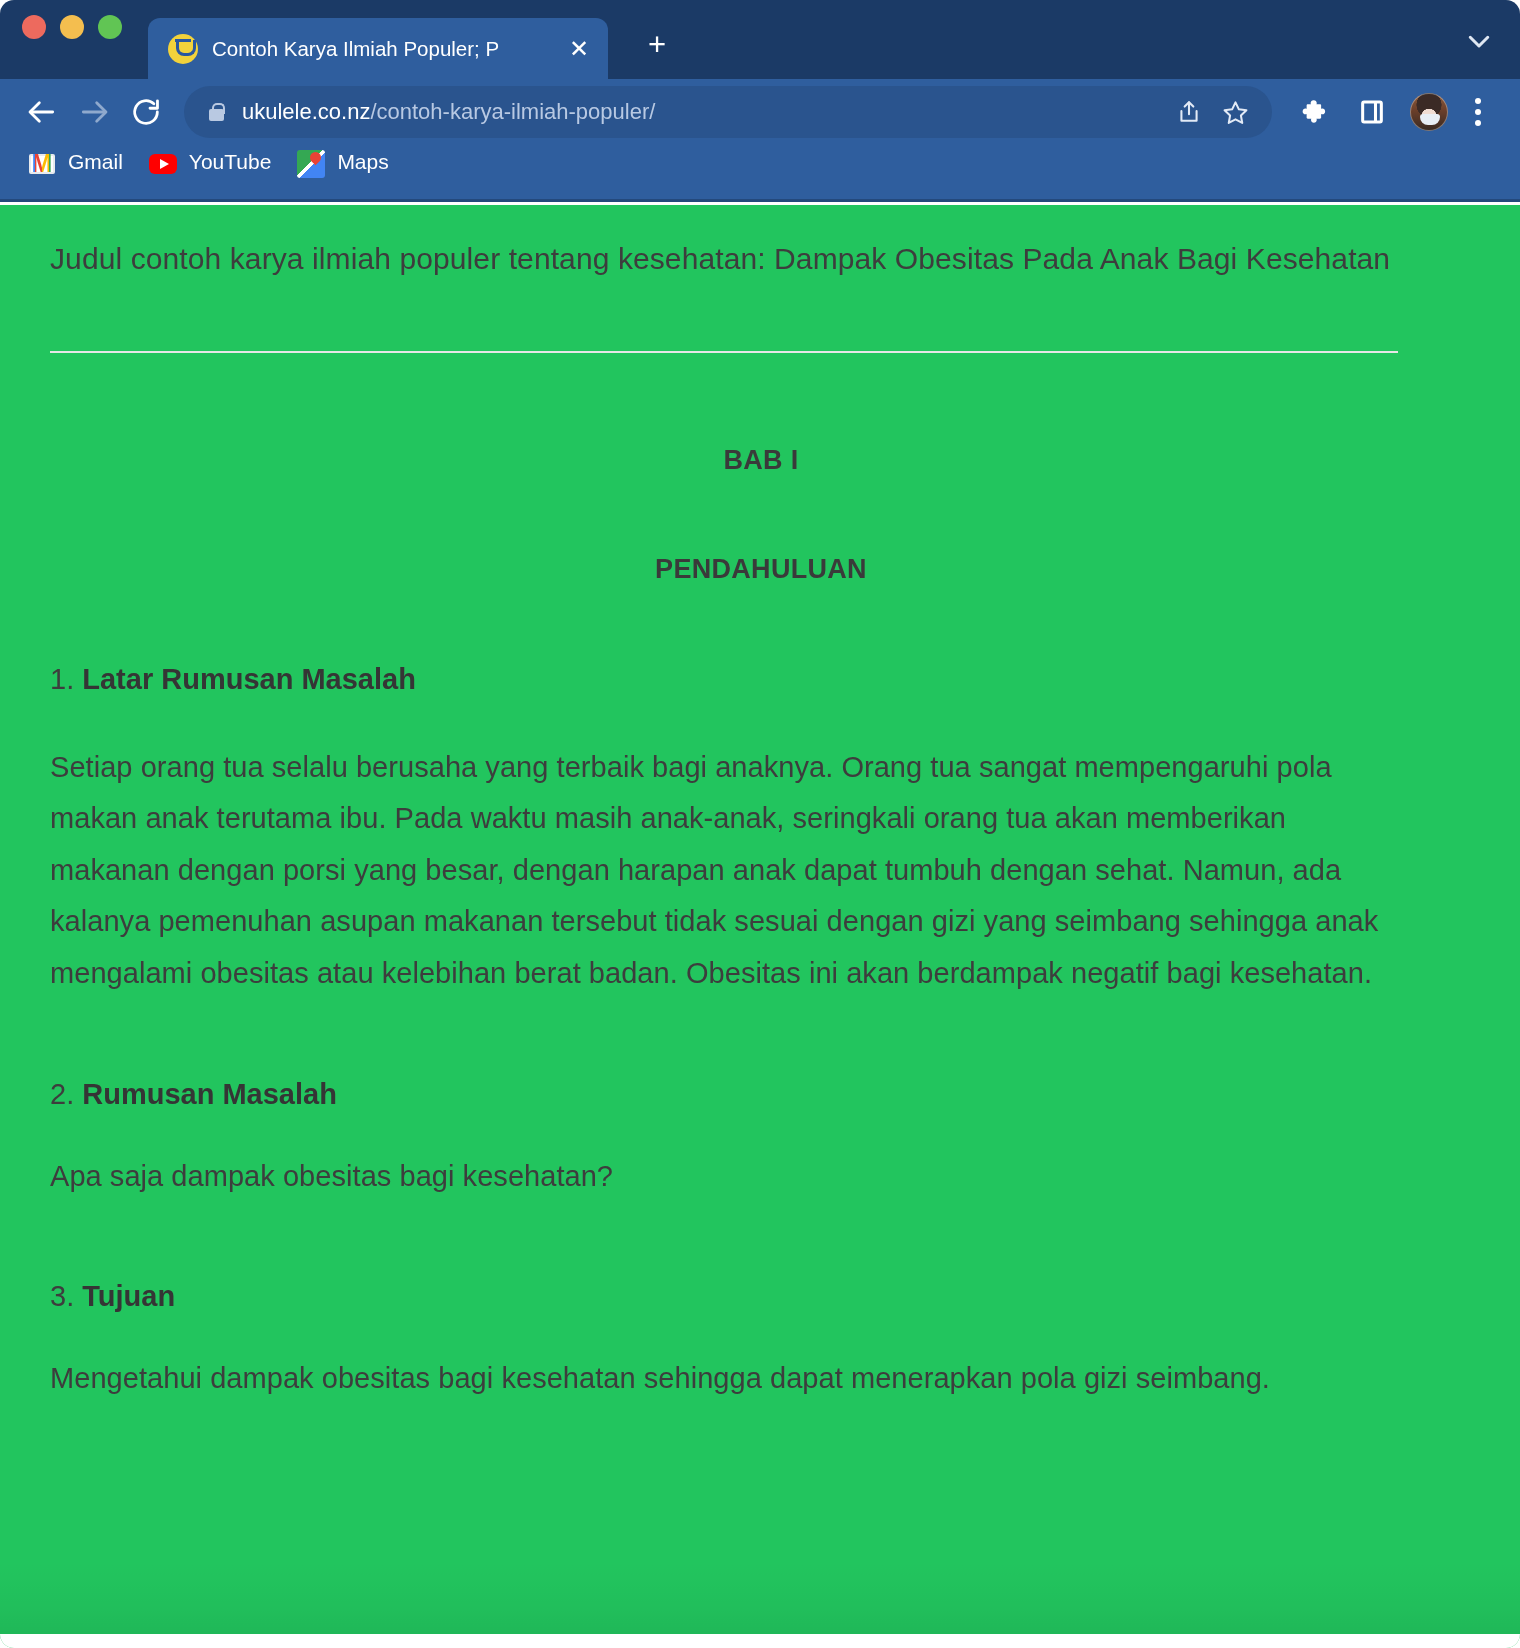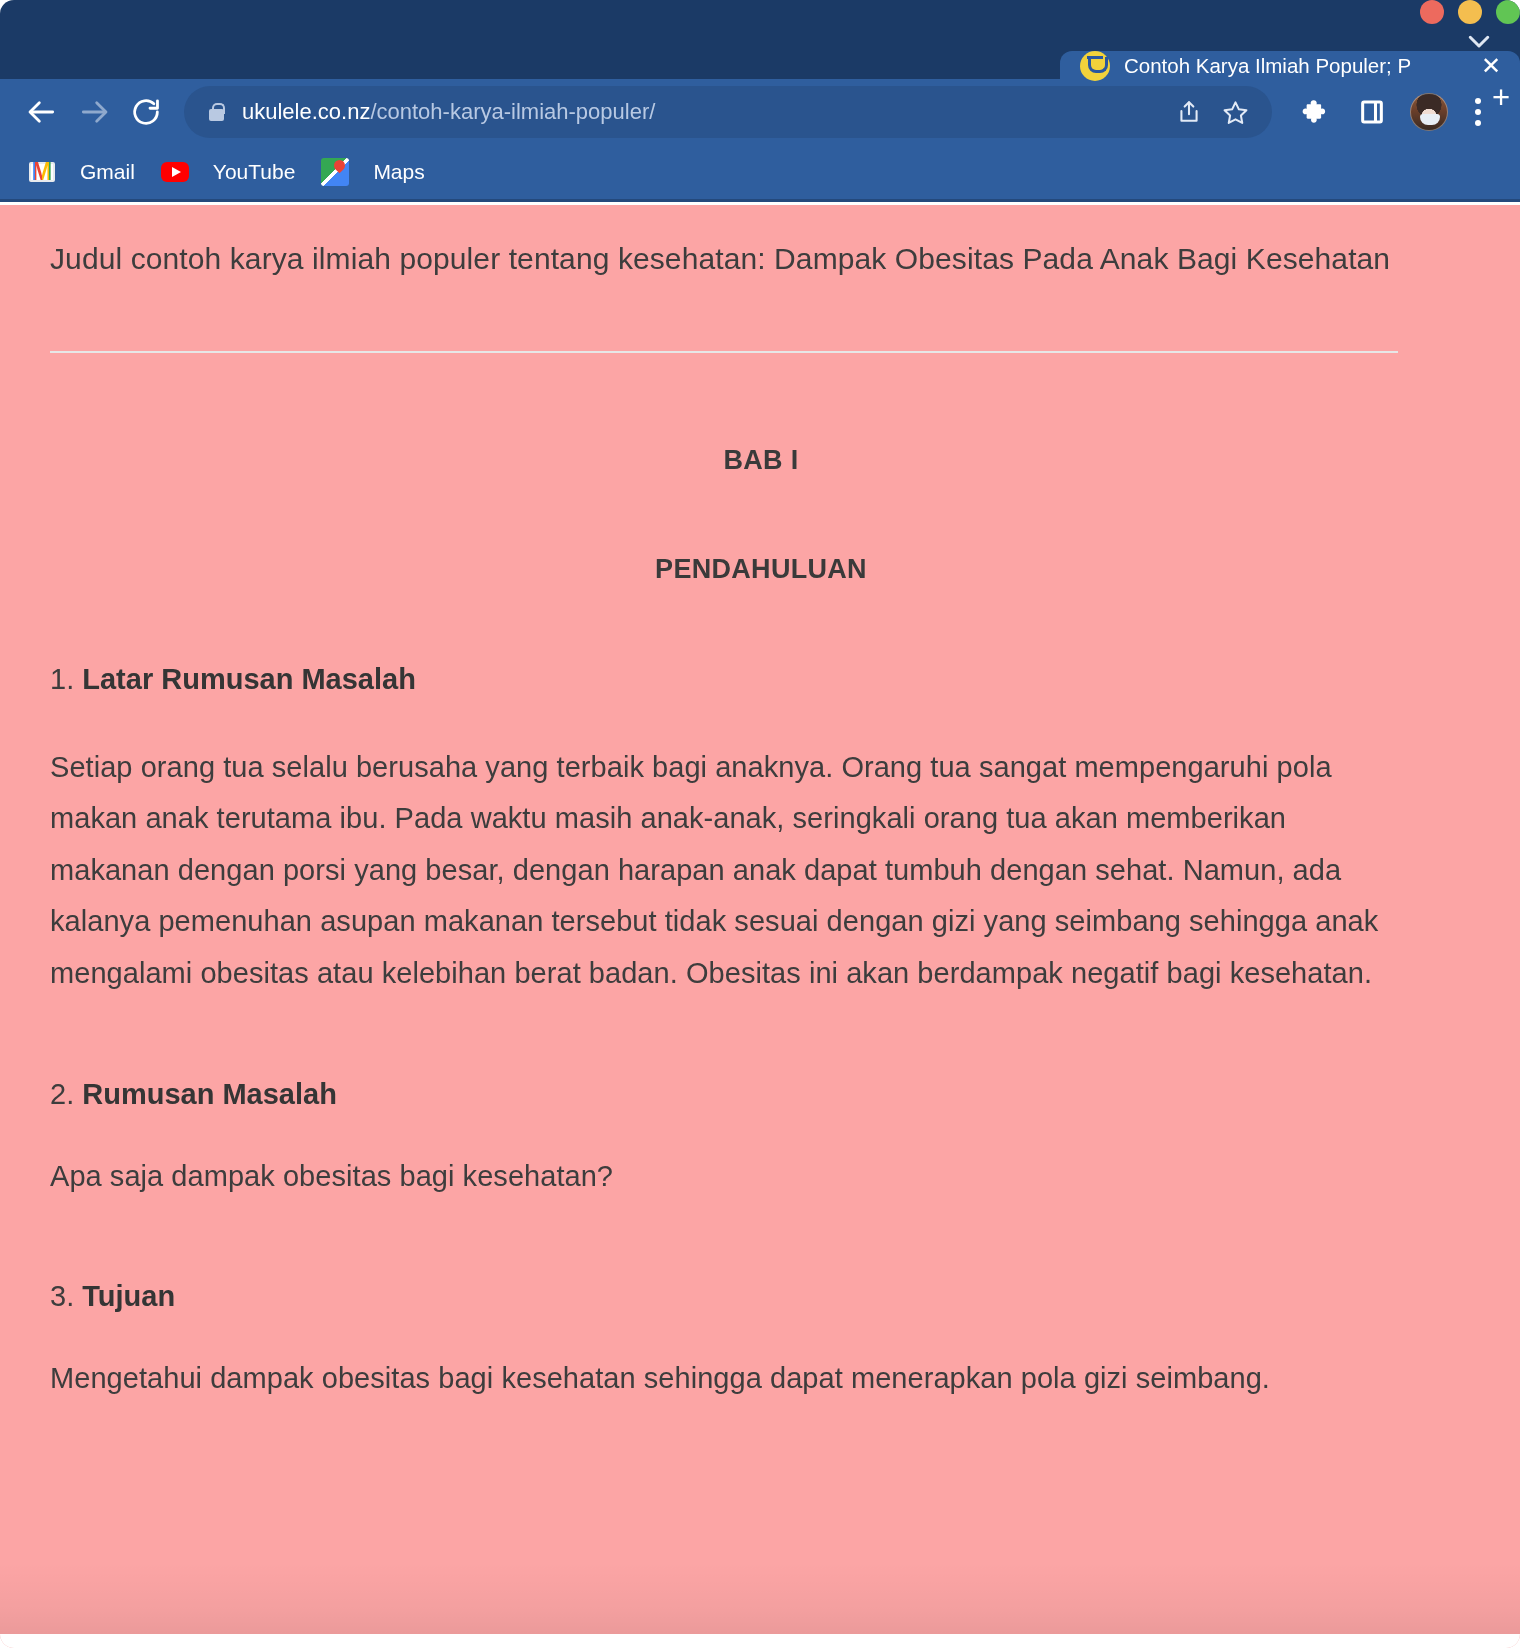--- a/index.html
+++ b/index.html
@@ -23,21 +23,20 @@
   }
 
   
   .tab-strip {
     height: 79px;
     background: #1b3a66;
     position: relative;
     display: flex;
     align-items: flex-end;
     padding-left: 22px;
-    flex-direction: column;
   }
 
   .traffic-lights {
     display: flex;
     align-items: center;
     gap: 14px;
     height: 79px;
     padding-bottom: 26px;
   }
   .light { width: 24px; height: 24px; border-radius: 50%; display: block; }
@@ -226,25 +225,25 @@
   .bookmarks-bar {
     height: 57px;
     background: #2f5e9e;
     display: flex;
     align-items: center;
     padding: 0 18px 0 18px;
     border-bottom: 3px solid #24497c;
   }
   .bm {
     display: flex;
-    align-items: center;
+    align-items: flex-start;
     height: 44px;
     padding: 0 16px 0 10px;
     border-radius: 6px;
-    gap: 24px;
+    gap: 12px;
   }
   .bm-label {
     color: #ffffff;
     font-size: 21px;
     white-space: nowrap;
   }
   .bm-ico { width: 28px; height: 28px; flex: 0 0 auto; display: block; position: relative; }
 
   
   .ico-gmail::before {
@@ -312,21 +311,21 @@
     background: #4285f4;
   }
 
   
   .page-viewport {
     position: absolute;
     left: 0;
     top: 205px;
     width: 1520px;
     height: 1443px;
-    background: #fca5a5;
+    background: #22c55e;
     overflow: hidden;
   }
   .page-inner {
     padding: 0 48px 0 50px;
   }
 
   .doc-title {
     font-size: 30px;
     line-height: 1.72;
     color: #3d3d3d;

